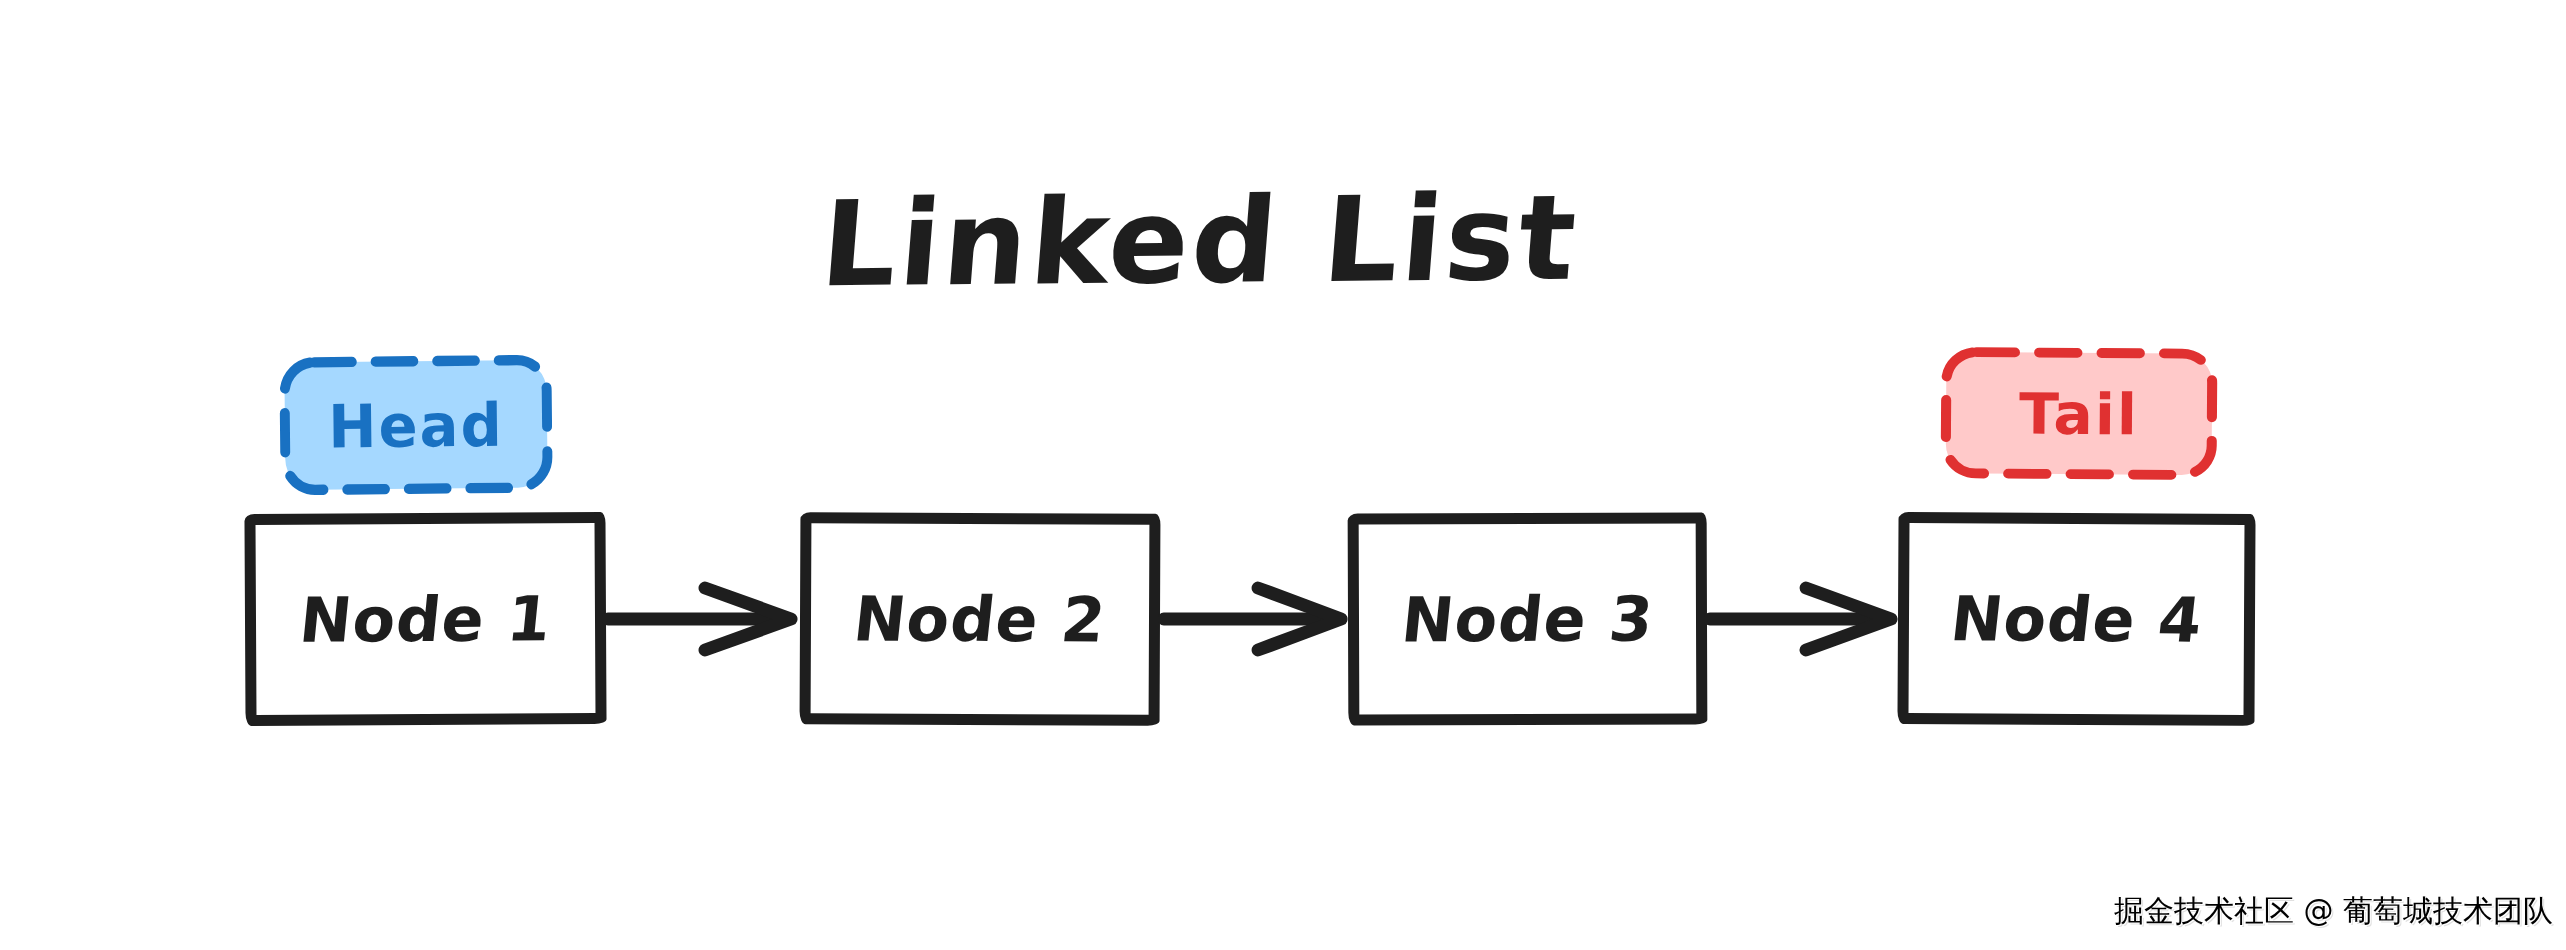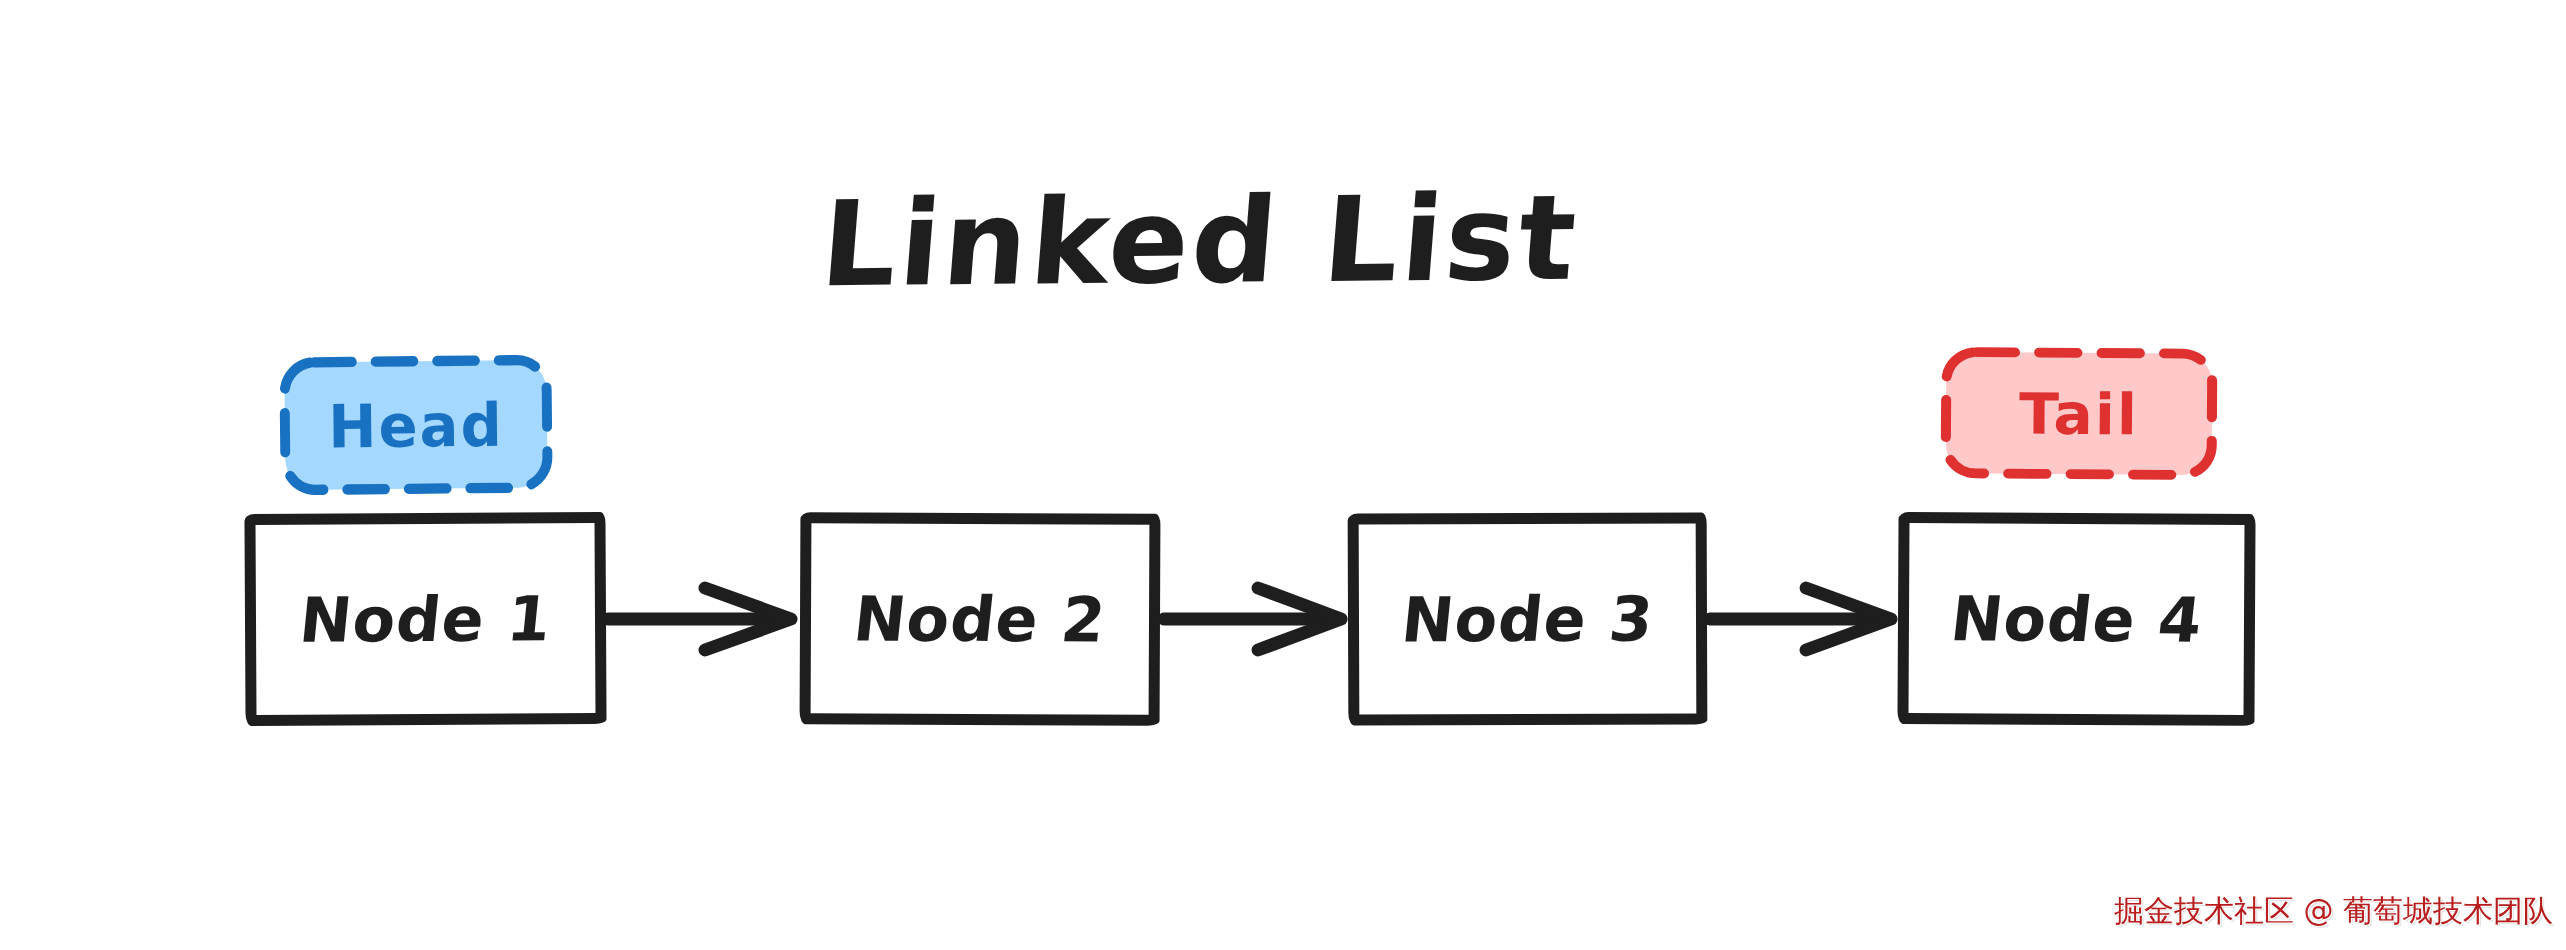--- a/index.html
+++ b/index.html
@@ -41,21 +41,21 @@
     white-space:nowrap;
   }
   
   .arrow{position:absolute;top:579px;height:80px;}
   #arrow1{left:602px;width:198px;}
   #arrow2{left:1158px;width:192px;}
   #arrow3{left:1704px;width:196px;}
   
   .watermark{
     position:absolute;right:13px;bottom:18px;
-    font-size:30px;color:#b91c1c;
+    font-size:30px;color:#000000;
     text-shadow:1px 1px 0 #ffffff,2px 2px 0 rgba(0,0,0,0.12);
     white-space:nowrap;
   }
 </style>
 </head>
 <body>
 
 <div id="canvas">
 
   <div class="title">Linked List</div>

